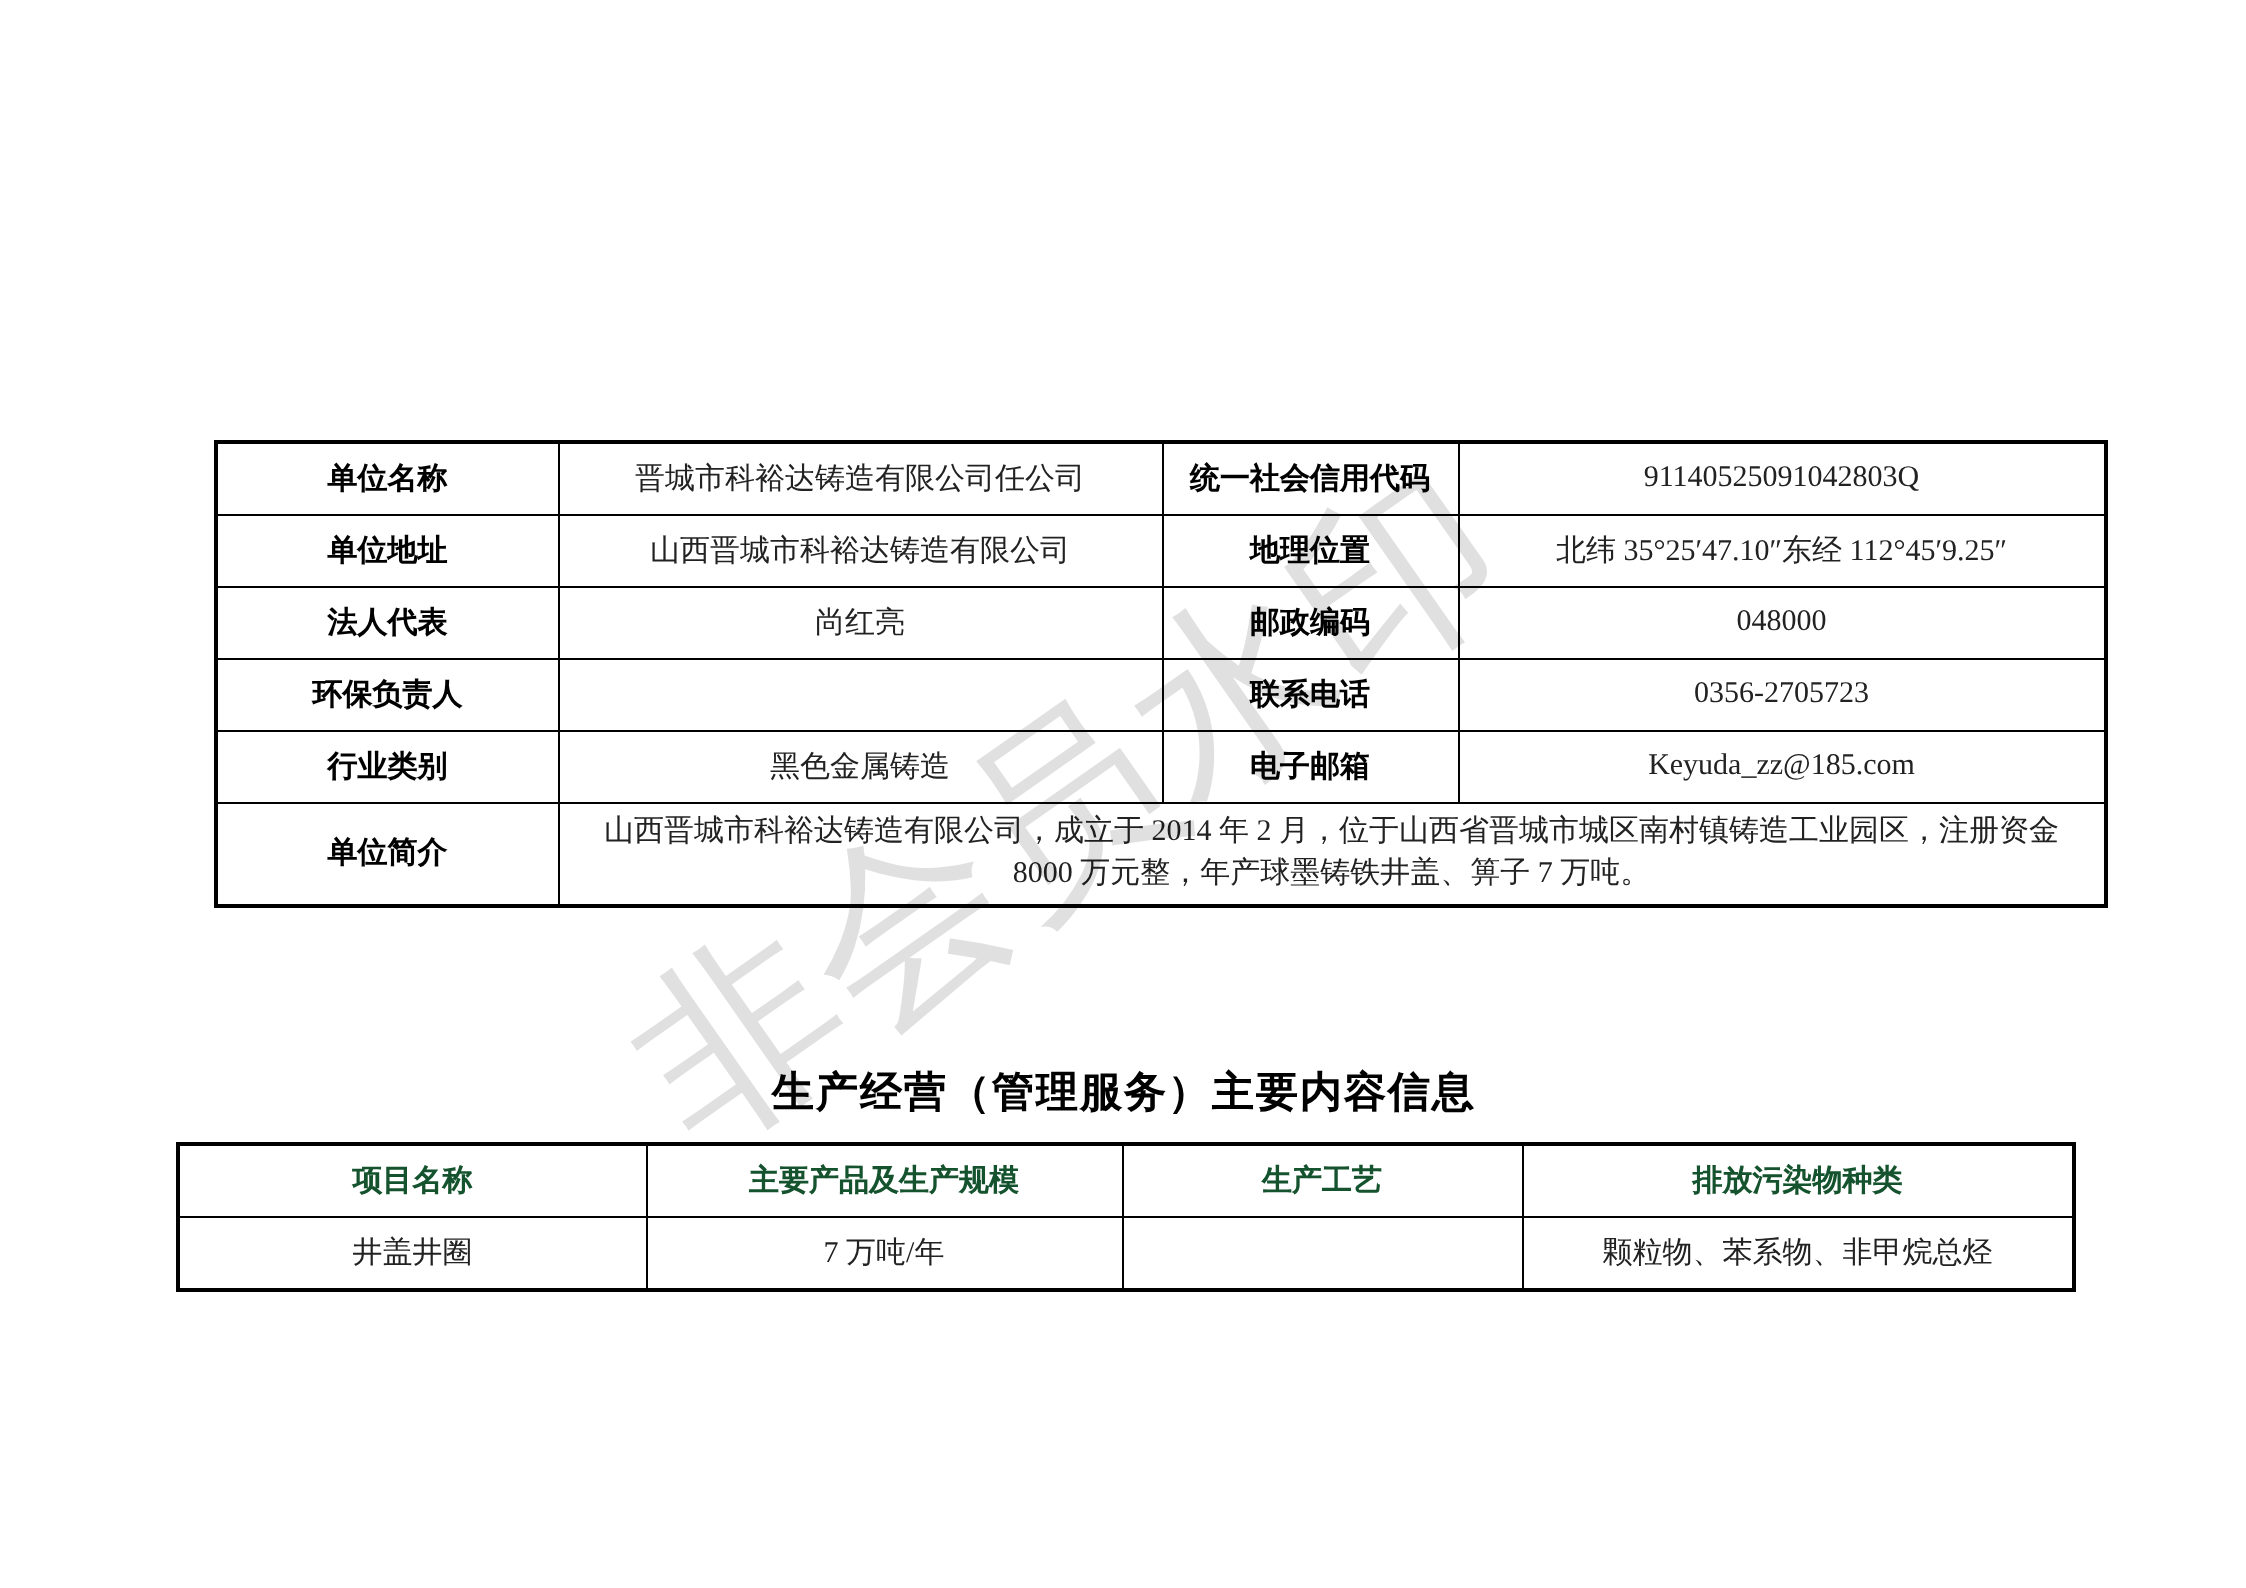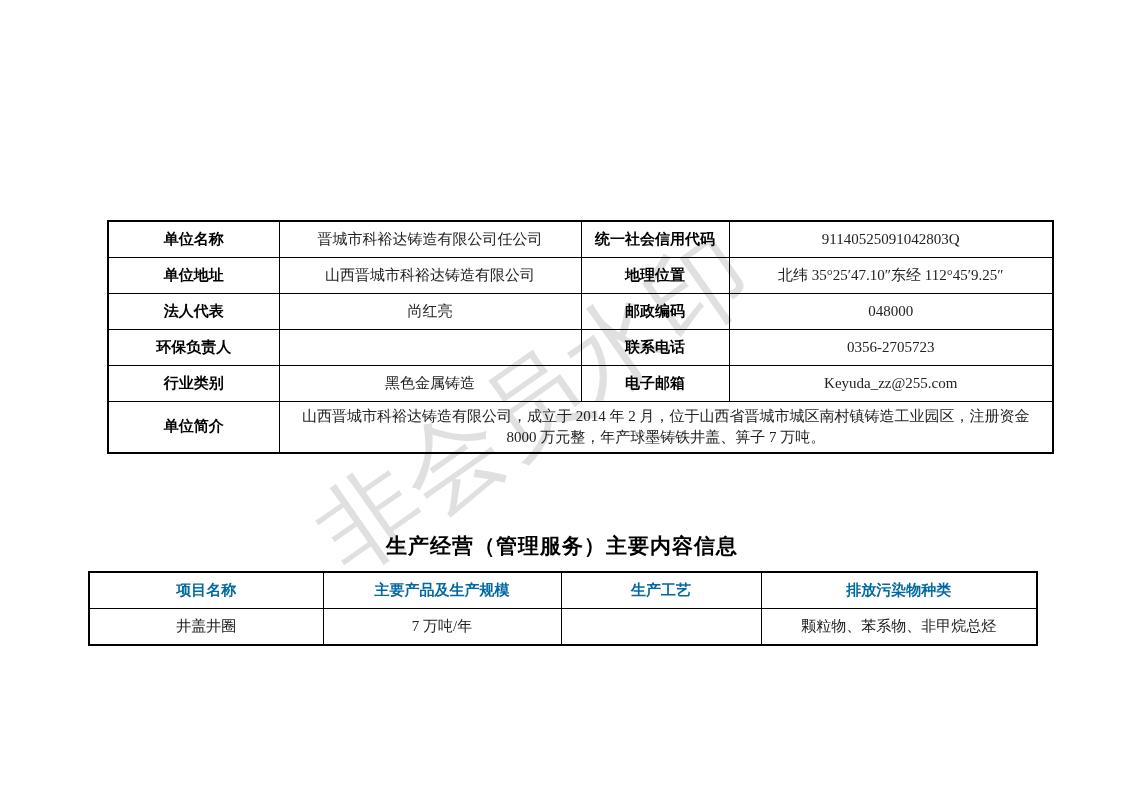--- a/index.html
+++ b/index.html
@@ -65,21 +65,21 @@
     width: 948px;
     border: 2px solid #000;
   }
   .production-table th {
     border: 1px solid #000;
     height: 36px;
     text-align: center;
     vertical-align: middle;
     font-size: 15px;
     font-weight: 700;
-    color: #0369a1;
+    color: #14532d;
     font-family: "Liberation Sans", "DejaVu Sans", sans-serif;
   }
   .production-table td {
     border: 1px solid #000;
     height: 37px;
     text-align: center;
     vertical-align: middle;
     font-size: 15px;
     color: #222;
     margin-left: 48px;
@@ -136,21 +136,21 @@
       <tr>
         <td class="lbl">环保负责人</td>
         <td></td>
         <td class="lbl">联系电话</td>
         <td>0356-2705723</td>
       </tr>
       <tr>
         <td class="lbl">行业类别</td>
         <td>黑色金属铸造</td>
         <td class="lbl">电子邮箱</td>
-        <td>Keyuda_zz@255.com</td>
+        <td>Keyuda_zz@185.com</td>
       </tr>
       <tr>
         <td class="lbl">单位简介</td>
         <td class="summary-val" colspan="3">山西晋城市科裕达铸造有限公司，成立于 2014 年 2 月，位于山西省晋城市城区南村镇铸造工业园区，注册资金 8000 万元整，年产球墨铸铁井盖、箅子 7 万吨。</td>
       </tr>
     </tbody>
   </table>
 
   <div class="section-title">生产经营（管理服务）主要内容信息</div>
 

